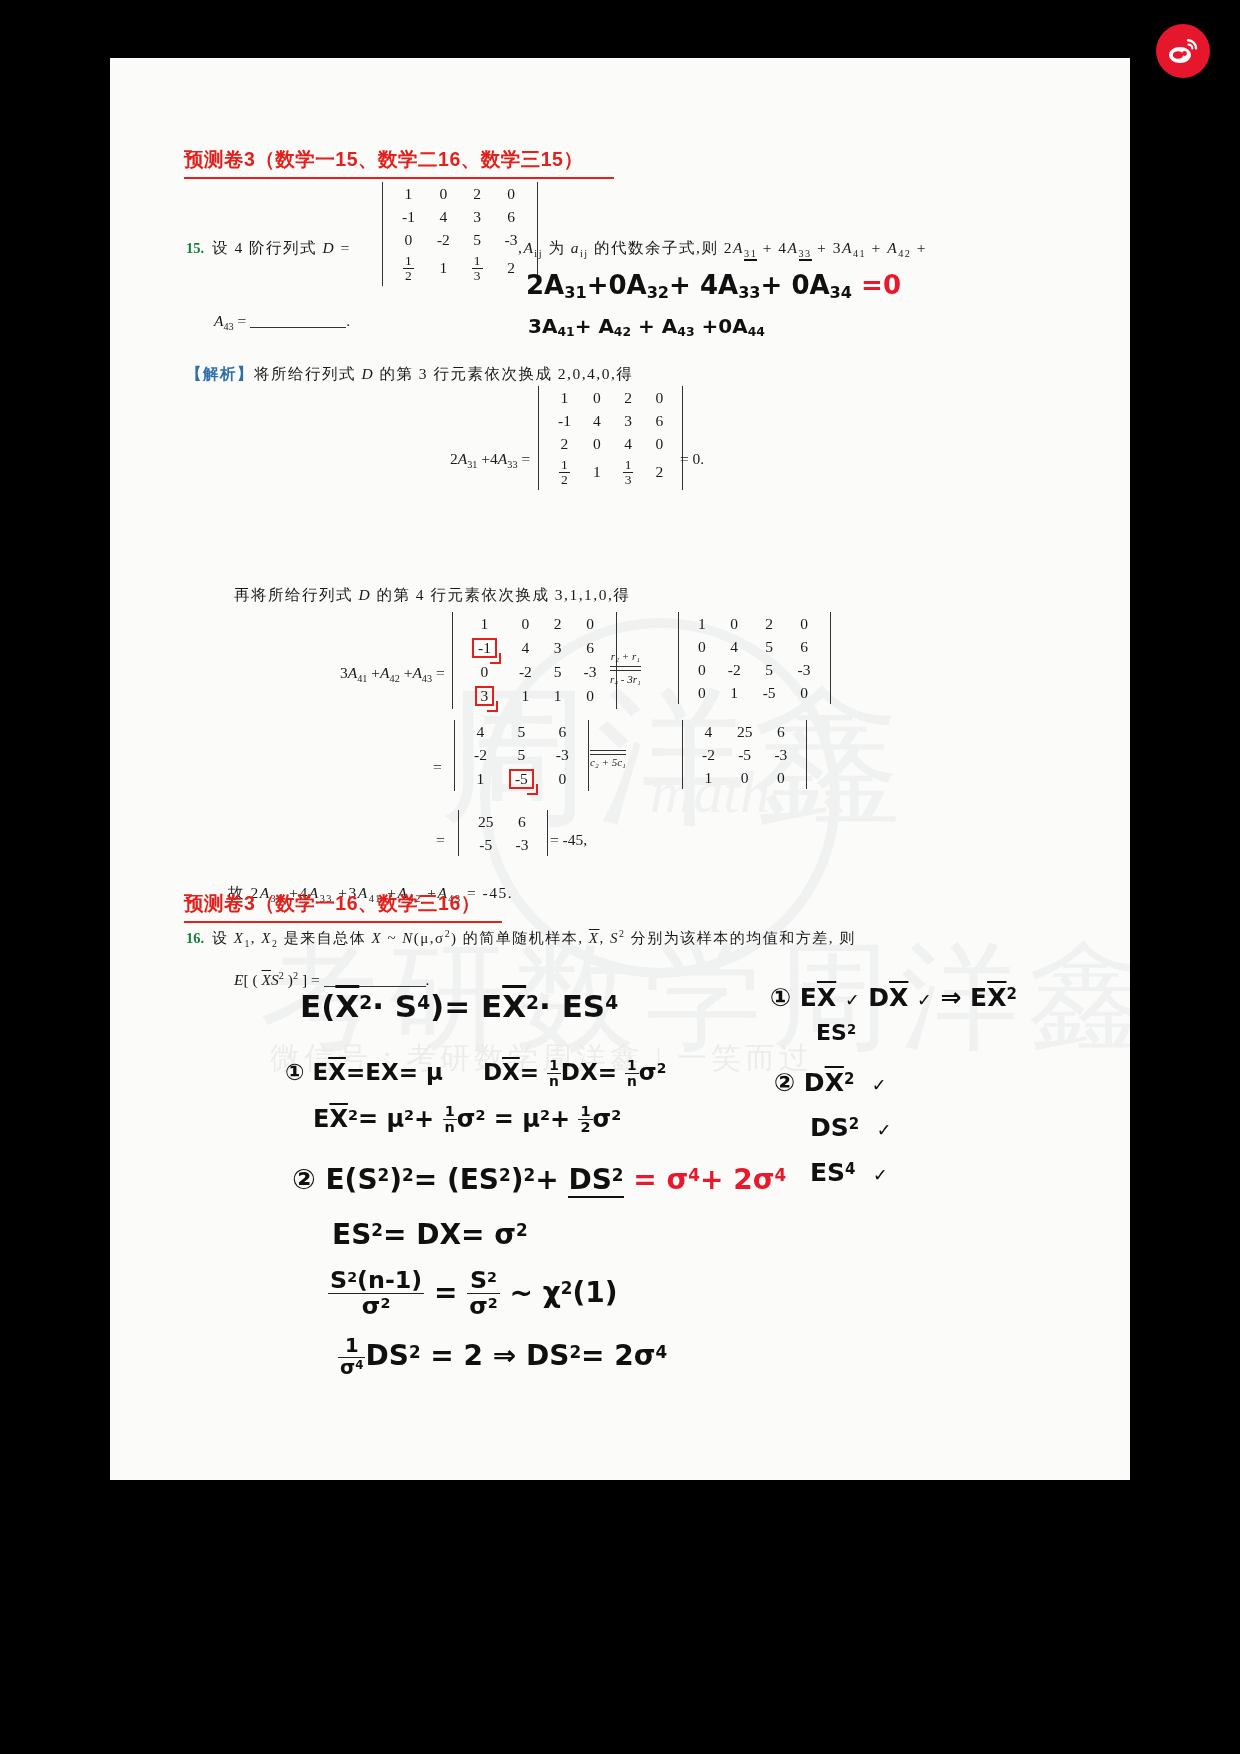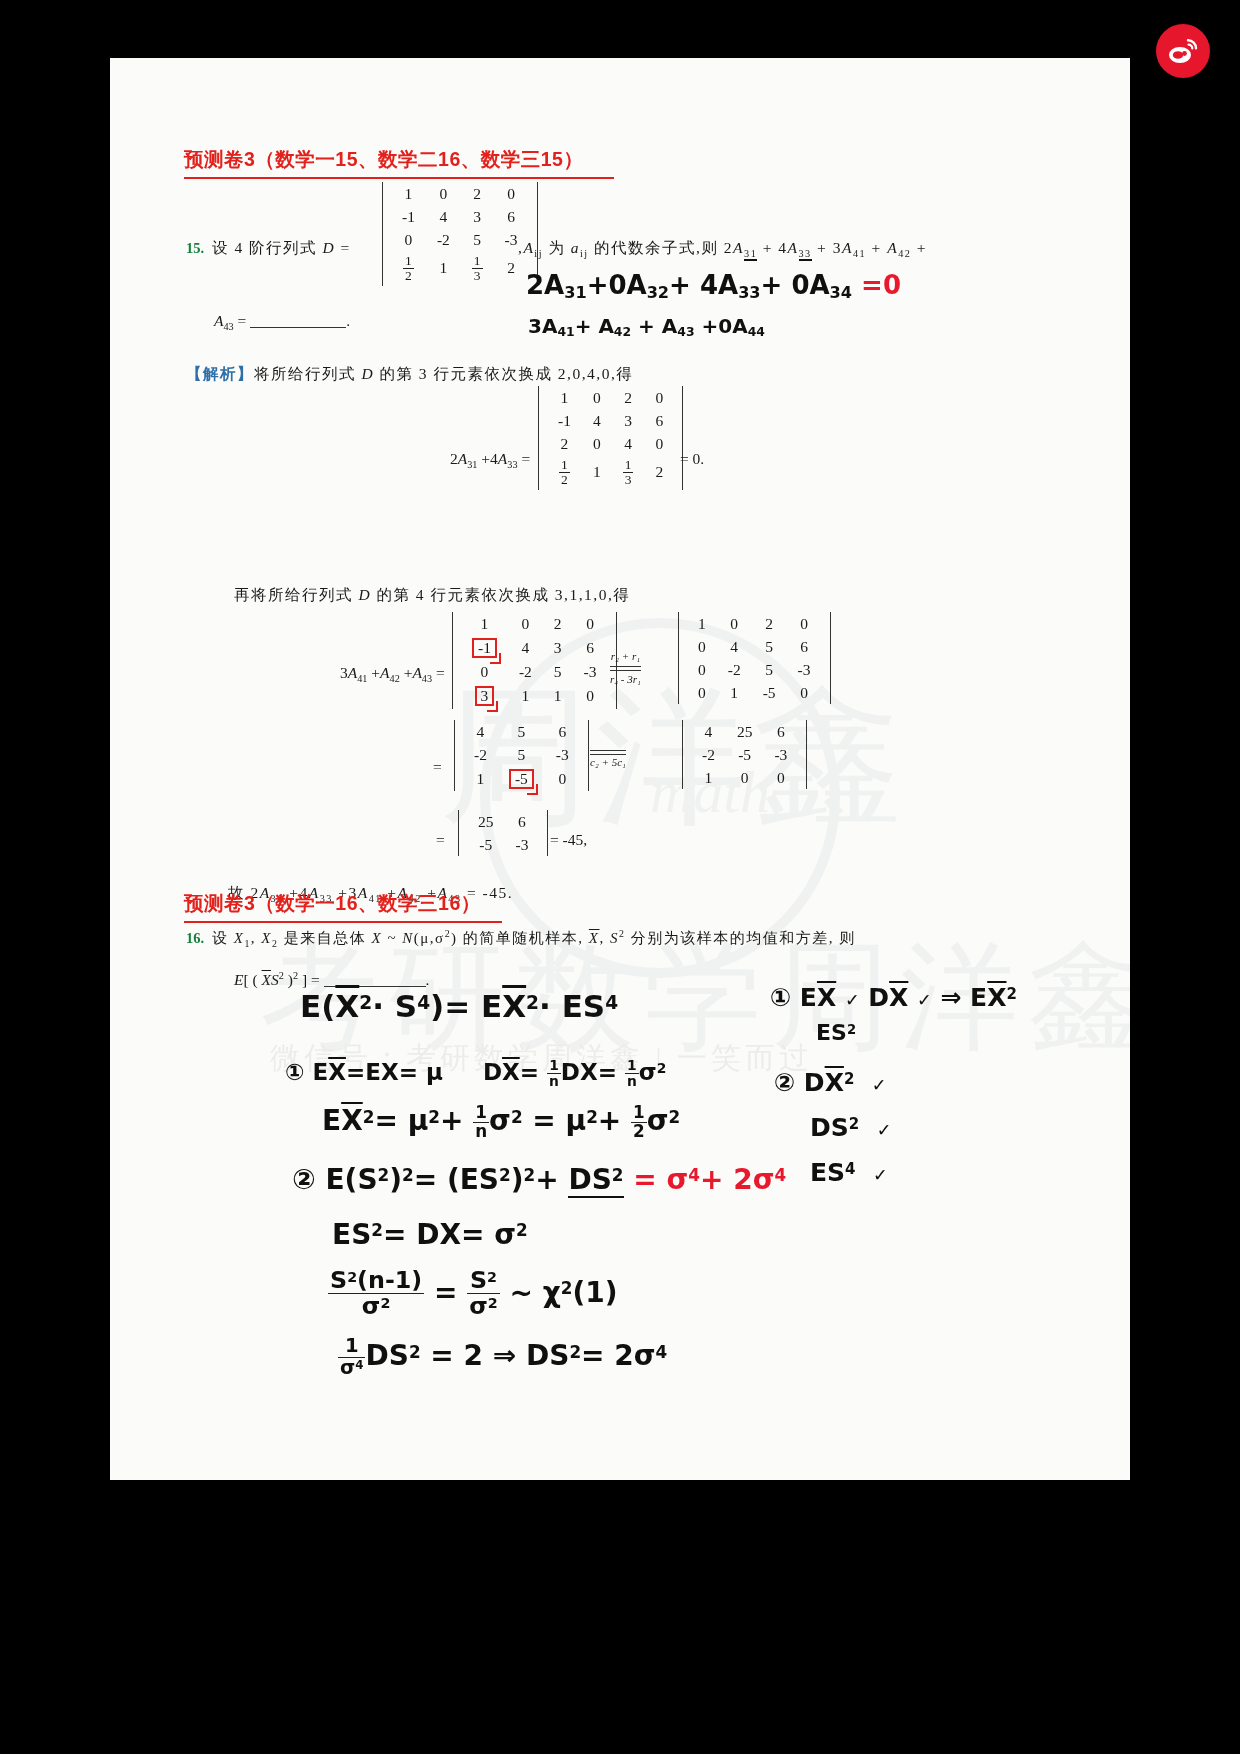--- a/index.html
+++ b/index.html
@@ -384,21 +384,21 @@
     <div class="qno" style="left:76px;top:872px;">16.</div>
     <div class="txt cn" style="left:102px;top:870px;font-size:15px;">设 <span class="it">X</span><sub>1</sub>, <span class="it">X</span><sub>2</sub> 是来自总体 <span class="it">X</span> ~ <span class="it">N</span>(μ,σ<sup style="font-size:.66em;">2</sup>) 的简单随机样本, <span style="text-decoration:overline;" class="it">X</span>, <span class="it">S</span><sup style="font-size:.66em;">2</sup> 分别为该样本的均值和方差, 则</div>
     <div class="txt" style="left:124px;top:904px;margin-top:8px;"><span class="it">E</span>[ ( <span style="text-decoration:overline;" class="it">X</span><span class="it">S</span><sup style="font-size:.66em;">2</sup> )<sup style="font-size:.66em;">2</sup> ] = <span class="ul-blank" style="width:102px;"></span>.</div>
 
     <div class="hw" style="left:190px;top:930px;font-size:31px;">
       E(<span class="ovr">X</span><span class="sup">2</span>· S<span class="sup">4</span>)= E<span class="ovr">X</span><span class="sup">2</span>· ES<span class="sup">4</span>
     </div>
     <div class="hw" style="left:164px;top:1000px;font-size:23px;margin-left:11px;">
       ① E<span class="ovr">X</span>=EX= μ&nbsp;&nbsp;&nbsp;&nbsp; D<span class="ovr">X</span>= <span class="frac" style="font-size:.6em;"><span class="n">1</span><span class="d">n</span></span>DX= <span class="frac" style="font-size:.6em;"><span class="n">1</span><span class="d">n</span></span>σ<span class="sup">2</span>
     </div>
-    <div class="hw" style="left:212px;top:1046px;font-size:28px;">
+    <div class="hw" style="left:203px;top:1046px;font-size:24px;">
       E<span class="ovr">X</span><span class="sup">2</span>= μ<span class="sup">2</span>+ <span class="frac" style="font-size:.6em;"><span class="n">1</span><span class="d">n</span></span>σ<span class="sup">2</span> = μ<span class="sup">2</span>+ <span class="frac" style="font-size:.6em;"><span class="n">1</span><span class="d">2</span></span>σ<span class="sup">2</span>
     </div>
     <div class="hw" style="left:182px;top:1105px;font-size:28px;">
       ② E(S<span class="sup">2</span>)<span class="sup">2</span>= (ES<span class="sup">2</span>)<span class="sup">2</span>+ <span class="und">DS<span class="sup">2</span></span> <span style="color:#e8192c;">= σ<span class="sup">4</span>+ 2σ<span class="sup">4</span></span>
     </div>
     <div class="hw" style="left:222px;top:1160px;font-size:28px;">
       ES<span class="sup">2</span>= DX= σ<span class="sup">2</span>
     </div>
     <div class="hw" style="left:218px;top:1210px;font-size:28px;">
       <span class="frac" style="font-size:.85em;"><span class="n">S<span class="sup">2</span>(n-1)</span><span class="d">σ<span class="sup">2</span></span></span> = <span class="frac" style="font-size:.85em;"><span class="n">S<span class="sup">2</span></span><span class="d">σ<span class="sup">2</span></span></span> ~ χ<span class="sup">2</span>(1)

